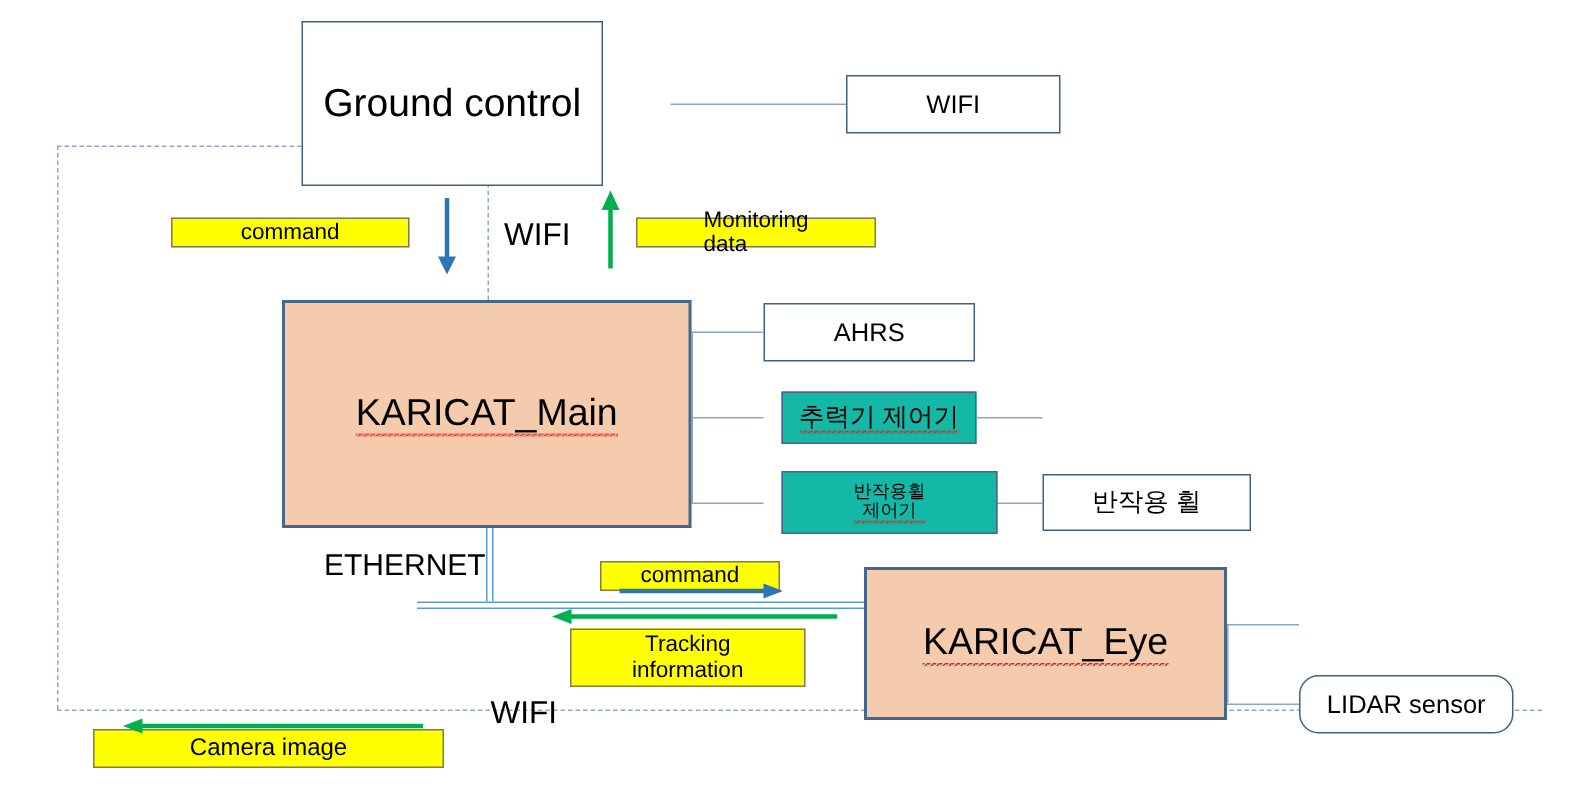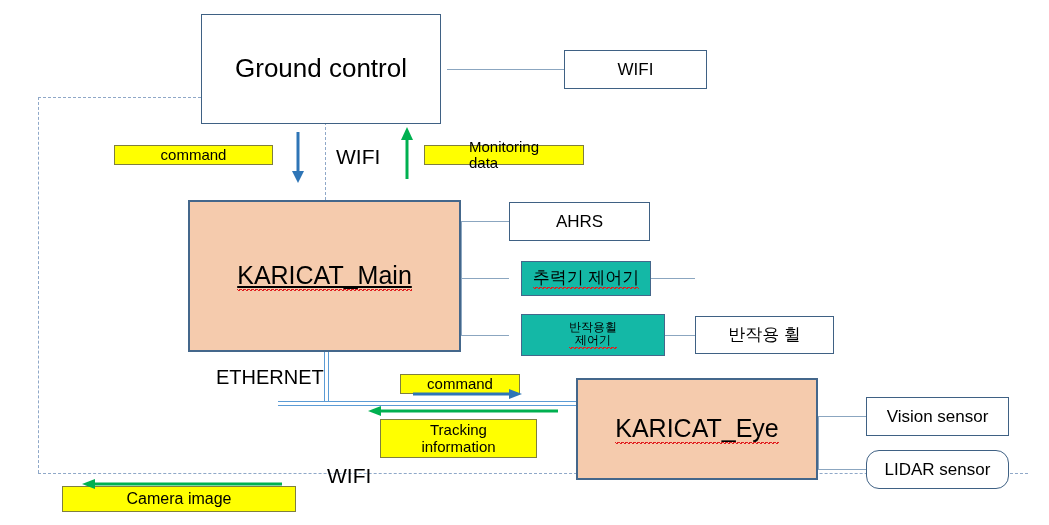--- a/index.html
+++ b/index.html
@@ -134,29 +134,29 @@
   <div class="conn conn-h" style="left:651px; top:335px; width:44px;"></div>
 
   <div class="conn conn-h" style="left:818px; top:416px; width:48px;"></div>
 
   <div class="conn conn-h" style="left:818px; top:469px; width:48px;"></div>
   <div class="conn conn-v" style="left:818px; top:416px; height:53px;"></div>
 
   <div class="bus-v" style="left:324px; top:352px; height:54px;"></div>
   <div class="bus-h" style="left:278px; top:401px; width:300px;"></div>
 
-  <div class="node node-white" style="left:201px; top:14px; width:240px; height:110px; font-size:26px;">
+  <div class="node node-white" style="left:201px; top:14px; width:201px; height:110px; font-size:26px;">
     <span>Ground control</span>
   </div>
 
   <div class="node node-white" style="left:564px; top:50px; width:143px; height:39px; font-size:17px;">
     <span>WIFI</span>
   </div>
 
-  <div class="node node-peach-thick" style="left:188px; top:200px; width:273px; height:152px; font-size:25px;text-decoration:underline;">
+  <div class="node node-peach-thick" style="left:188px; top:200px; width:273px; height:152px; font-size:25px;">
     <span class="spell">KARICAT_Main</span>
   </div>
 
   <div class="node node-white" style="left:509px; top:202px; width:141px; height:39px; font-size:17px;">
     <span>AHRS</span>
   </div>
 
   <div class="node node-peach" style="left:521px; top:261px; width:130px; height:35px; font-size:17px;">
     <span class="spell">추력기 제어기</span>
   </div>
@@ -168,23 +168,20 @@
   </div>
 
   <div class="node node-white" style="left:695px; top:316px; width:139px; height:38px; font-size:17px;">
     <span>반작용 휠</span>
   </div>
 
   <div class="node node-peach-thick" style="left:576px; top:378px; width:242px; height:102px; font-size:25px;">
     <span class="spell">KARICAT_Eye</span>
   </div>
 
-  <div class="node node-white" style="left:866px; top:397px; width:143px; height:39px; font-size:17px;">
-    <span>Vision sensor</span>
-  </div>
 
   <div class="node node-white" style="left:866px; top:450px; width:143px; height:39px; font-size:17px;border-radius:13px;">
     <span>LIDAR sensor</span>
   </div>
 
   <div class="label-yellow" style="left:114px; top:145px; width:159px; height:20px; font-size:15px;">
     <span>command</span>
   </div>
 
   <div class="label-yellow overflow" style="left:424px; top:145px; width:160px; height:20px; font-size:15px;">

